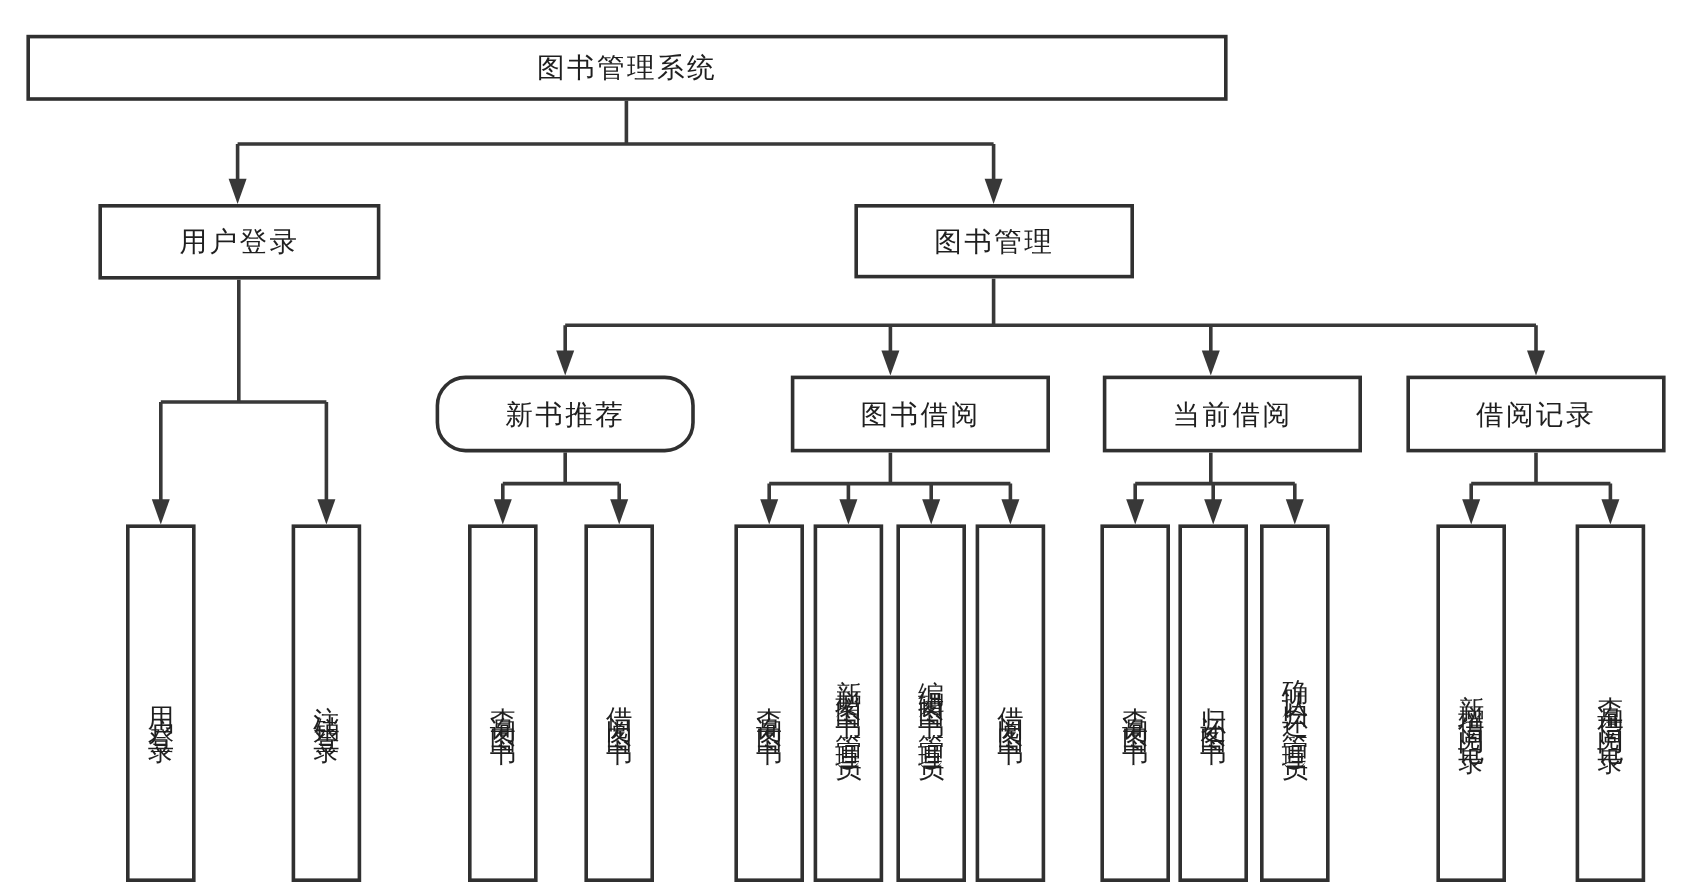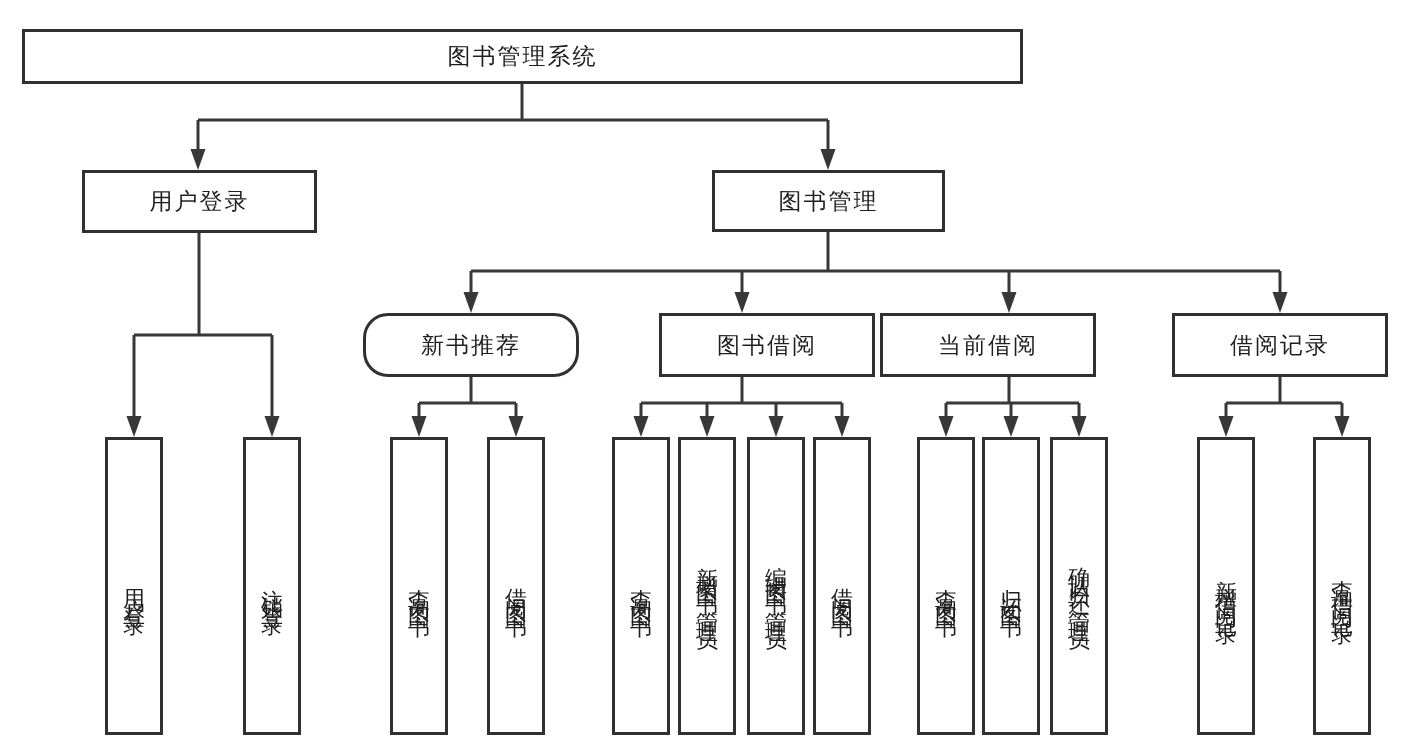--- a/index.html
+++ b/index.html
@@ -103,21 +103,21 @@
   <div class="box" style="left:712px;top:170px;width:233px;height:62px;">
     <span>图书管理</span>
   </div>
 
   <div class="box" style="left:363px;top:313px;width:216px;height:64px;border-radius:25px;">
     <span>新书推荐</span>
   </div>
   <div class="box" style="left:634px;top:313px;width:216px;height:64px;margin-left:25px;">
     <span>图书借阅</span>
   </div>
-  <div class="box" style="left:880px;top:313px;width:216px;height:64px;">
+  <div class="box" style="left:919px;top:313px;width:216px;height:64px;">
     <span>当前借阅</span>
   </div>
   <div class="box" style="left:1172px;top:313px;width:216px;height:64px;">
     <span>借阅记录</span>
   </div>
 
   <div class="box leaf" style="left:105px;top:437px;width:58px;height:298px;">
     <span class="vtext">用户登录</span>
   </div>
   <div class="box leaf" style="left:243px;top:437px;width:58px;height:298px;">

